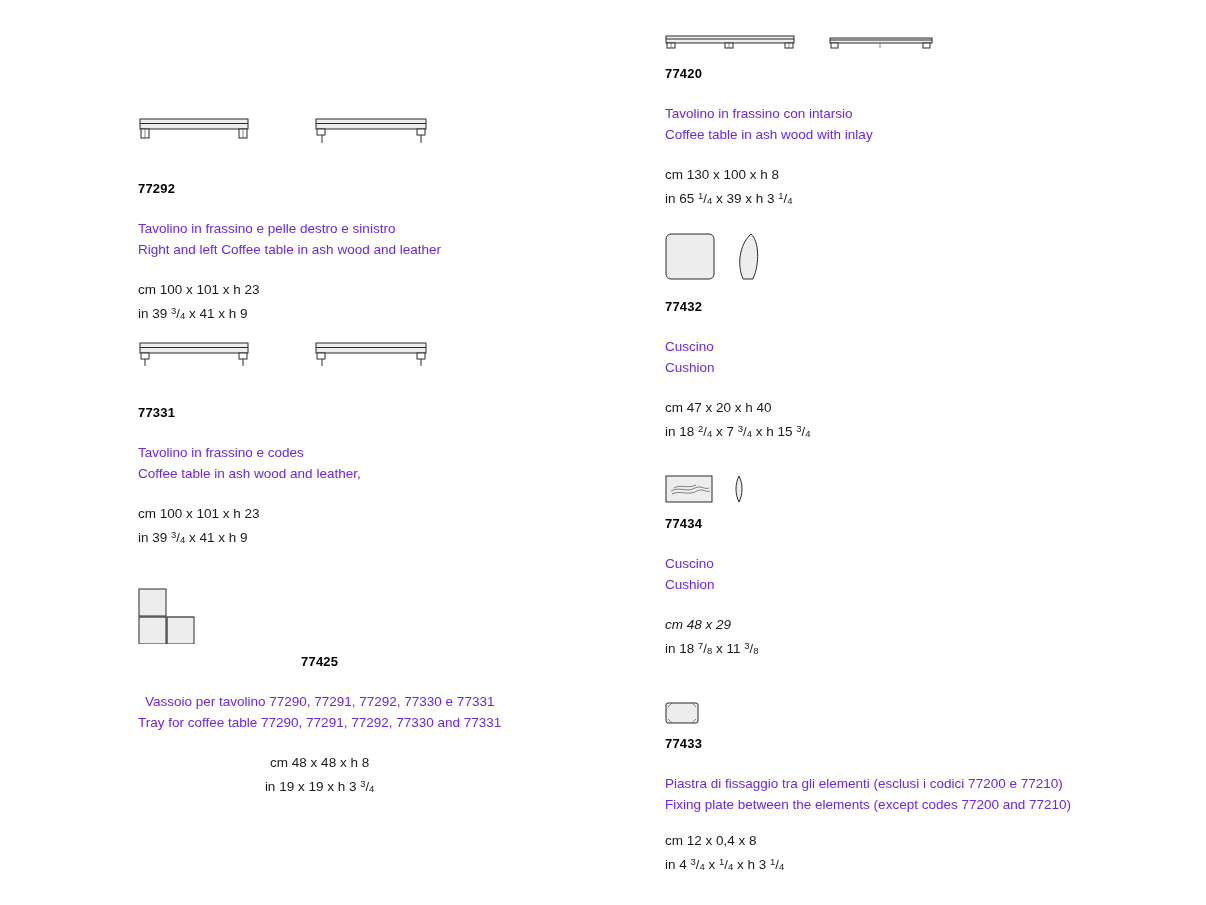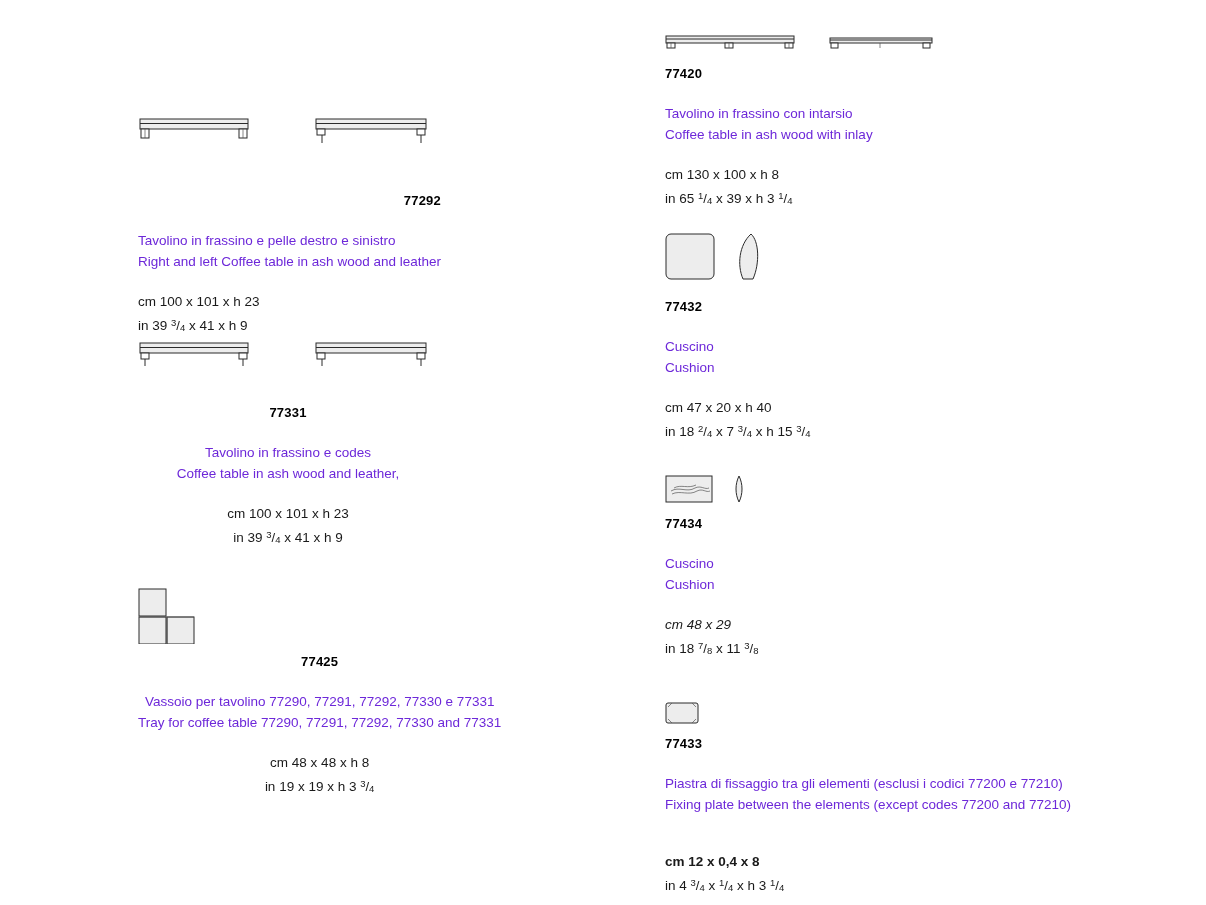--- a/index.html
+++ b/index.html
@@ -85,28 +85,28 @@
           <line class="ln-thin" x1="105" y1="24" x2="105" y2="33"></line>
 
           <rect class="fillgray" x="178" y="14" width="110" height="10"></rect>
           <line class="ln" x1="178" y1="18.5" x2="288" y2="18.5"></line>
           <rect class="fillwhite" x="179" y="24" width="8" height="6"></rect>
           <rect class="fillwhite" x="279" y="24" width="8" height="6"></rect>
           <line class="ln" x1="184" y1="30" x2="184" y2="38"></line>
           <line class="ln" x1="283" y1="30" x2="283" y2="38"></line>
         </svg>
       </div>
-      <p class="code" style="margin-top:28px;text-align:right;">77292</p>
+      <p class="code" style="margin-top:16px;">77292</p>
       <p class="desc" style="margin-top:22px;">Tavolino in frassino e pelle destro e sinistro</p>
       <p class="desc">Right and left Coffee table in ash wood and leather</p>
       <p class="dims" style="margin-top:19px;">cm 100 x 101 x h 23</p>
       <p class="dims"><span>in 39 </span><span class="sup-small">3</span><span class="sl">/</span><span class="sub-small">4</span><span> x 41 x h 9</span></p>
     </div>
 
-    <div class="entry" style="top:333px; left:0;text-align:center;">
+    <div class="entry" style="top:333px; left:0;">
       <div class="figure">
         <svg width="300" height="40" viewBox="0 0 300 40">
           <rect class="fillgray" x="2" y="10" width="108" height="10"></rect>
           <line class="ln" x1="2" y1="14.5" x2="110" y2="14.5"></line>
           <rect class="fillwhite" x="3" y="20" width="8" height="6"></rect>
           <rect class="fillwhite" x="101" y="20" width="8" height="6"></rect>
           <line class="ln" x1="7" y1="26" x2="7" y2="33"></line>
           <line class="ln" x1="105" y1="26" x2="105" y2="33"></line>
           <rect class="fillgray" x="178" y="10" width="110" height="10"></rect>
           <line class="ln" x1="178" y1="14.5" x2="288" y2="14.5"></line>
@@ -206,18 +206,18 @@
           <rect class="fillgray" x="1" y="5" width="32" height="20" rx="2" ry="2"></rect>
           <line class="ln-thin" x1="3" y1="9" x2="7" y2="5"></line>
           <line class="ln-thin" x1="27" y1="5" x2="31" y2="9"></line>
           <line class="ln-thin" x1="3" y1="21" x2="7" y2="25"></line>
           <line class="ln-thin" x1="27" y1="25" x2="31" y2="21"></line>
         </svg>
       </div>
       <p class="code" style="margin-top:8px;">77433</p>
       <p class="desc" style="margin-top:22px;">Piastra di fissaggio tra gli elementi (esclusi i codici 77200 e 77210)</p>
       <p class="desc">Fixing plate between the elements (except codes 77200 and 77210)</p>
-      <p class="dims" style="margin-top:36px;font-weight:bold;">cm 12 x 0,4 x 8</p>
+      <p class="dims" style="margin-top:15px;">cm 12 x 0,4 x 8</p>
       <p class="dims"><span>in 4 </span><span class="sup-small">3</span><span class="sl">/</span><span class="sub-small">4</span><span> x </span><span class="sup-small">1</span><span class="sl">/</span><span class="sub-small">4</span><span> x h 3 </span><span class="sup-small">1</span><span class="sl">/</span><span class="sub-small">4</span></p>
     </div>
 
   </div>
 </div>
 
 </body></html>

